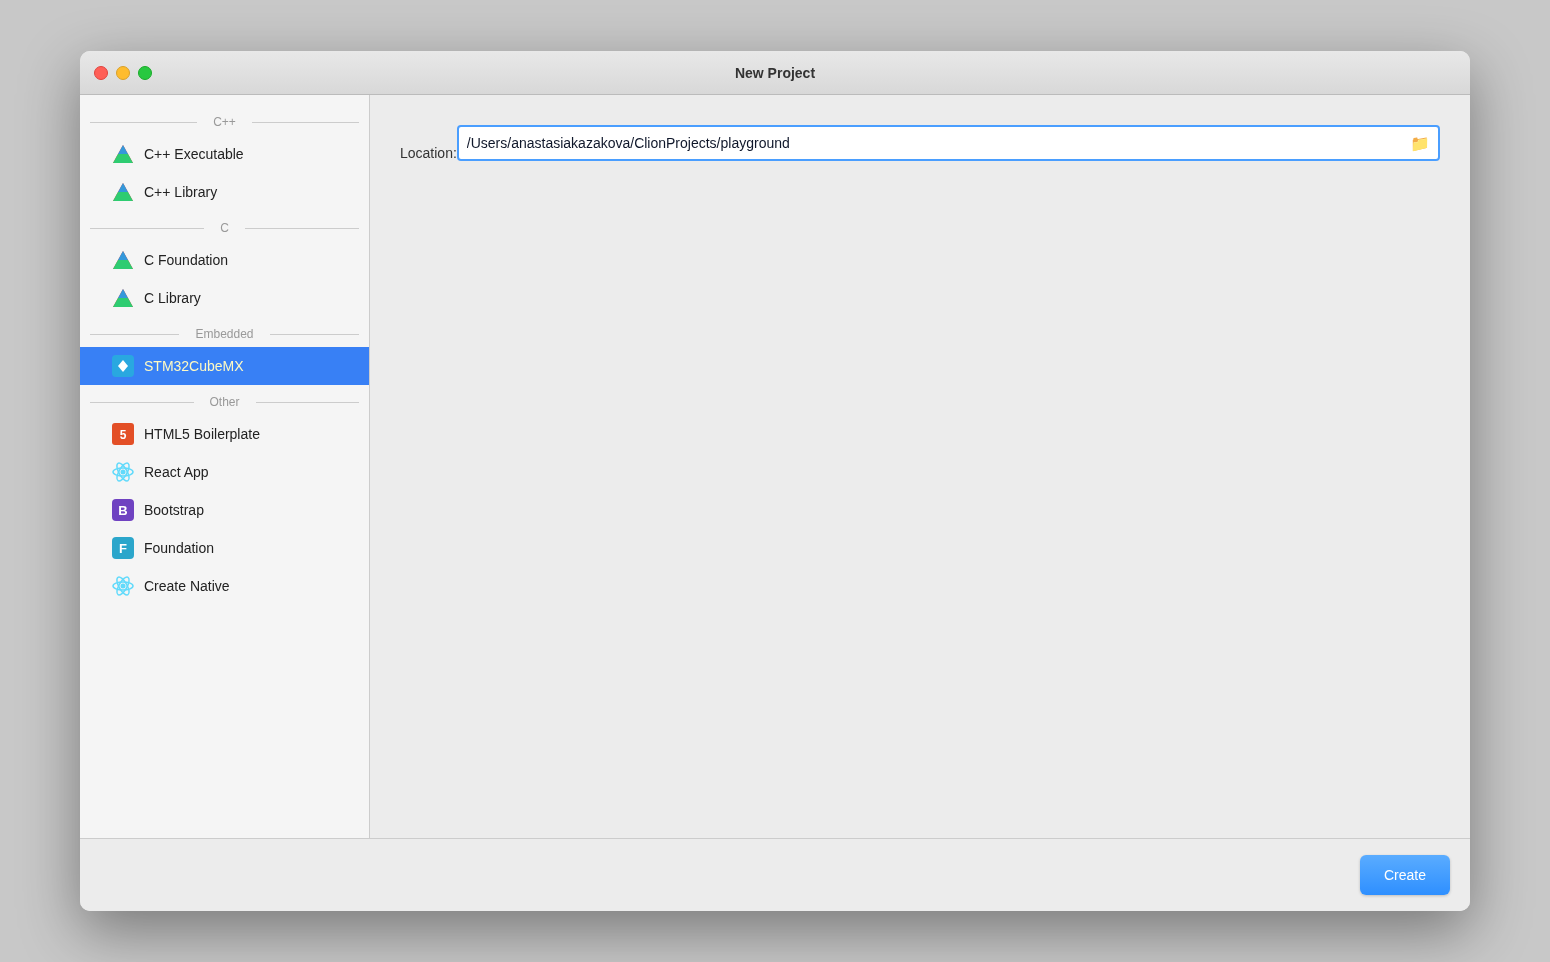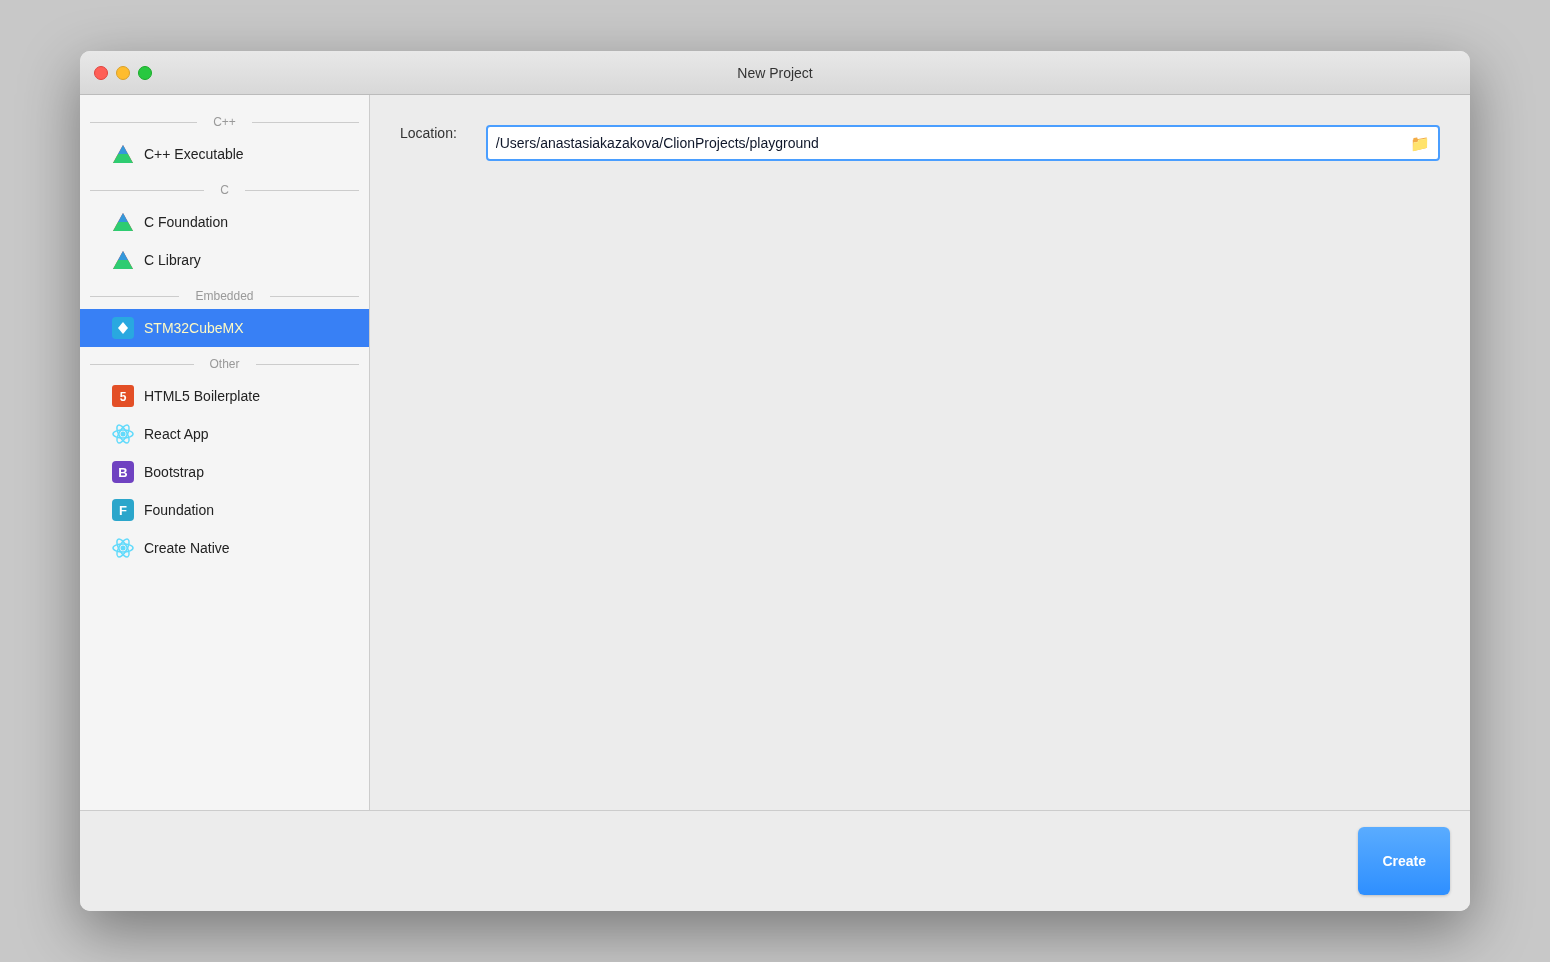--- a/index.html
+++ b/index.html
@@ -54,21 +54,21 @@
       border: none;
       cursor: pointer;
     }
 
     .btn-close { background: #ff5f57; border: 1px solid #e0443e; }
     .btn-min { background: #febc2e; border: 1px solid #d9a02a; }
     .btn-max { background: #28c840; border: 1px solid #1aab29; }
 
     .title-text {
       font-size: 14px;
-      font-weight: 400;
+      font-weight: 700;
       color: #333;
     }
 
     .content {
       display: flex;
       flex: 1;
       overflow: hidden;
     }
 
     
@@ -176,22 +176,22 @@
     .main-panel {
       flex: 1;
       background: #ececec;
       padding: 30px 30px;
       display: flex;
       flex-direction: column;
     }
 
     .location-row {
       display: flex;
-      align-items: flex-start;
-      gap: 29px;
+      align-items: flex-end;
+      gap: 0;
       margin-bottom: 20px;
     }
 
     .location-label {
       font-size: 14px;
       color: #333;
       white-space: nowrap;
       font-weight: 500;
     }
 
@@ -230,23 +230,23 @@
       background: #ececec;
       border-top: 1px solid #ccc;
       flex-shrink: 0;
     }
 
     .create-btn {
       background: linear-gradient(to bottom, #5aacff, #2e8fff);
       color: white;
       border: none;
       border-radius: 6px;
-      padding: 26px 24px;
-      font-size: 14px;
-      font-weight: 700;
+      padding: 12px 24px;
+      font-size: 14px;
+      font-weight: 400;
       cursor: pointer;
       box-shadow: 0 1px 3px rgba(0,0,0,0.2);
     }
 
     
     svg.cmake-tri {
       width: 22px;
       height: 22px;
     }
 
@@ -280,20 +280,28 @@
 
       <div class="sidebar-item">
         <svg class="cmake-tri" viewBox="0 0 22 22">
           <polygon points="11,2 21,20 1,20" fill="#e74c3c"></polygon>
           <polygon points="11,2 16,11 6,11" fill="#3498db"></polygon>
           <polygon points="6,11 16,11 21,20 1,20" fill="#2ecc71"></polygon>
         </svg>
         <span>C++ Executable</span>
       </div>
 
+      <div class="sidebar-item">
+        <svg class="cmake-tri" viewBox="0 0 22 22">
+          <polygon points="11,2 21,20 1,20" fill="#e74c3c"></polygon>
+          <polygon points="11,2 16,11 6,11" fill="#3498db"></polygon>
+          <polygon points="6,11 16,11 21,20 1,20" fill="#2ecc71"></polygon>
+        </svg>
+        <span>C++ Library</span>
+      </div>
 
       <div class="section-label">
         <span>C</span>
       </div>
 
       <div class="sidebar-item">
         <svg class="cmake-tri" viewBox="0 0 22 22">
           <polygon points="11,2 21,20 1,20" fill="#e74c3c"></polygon>
           <polygon points="11,2 16,11 6,11" fill="#3498db"></polygon>
           <polygon points="6,11 16,11 21,20 1,20" fill="#2ecc71"></polygon>

